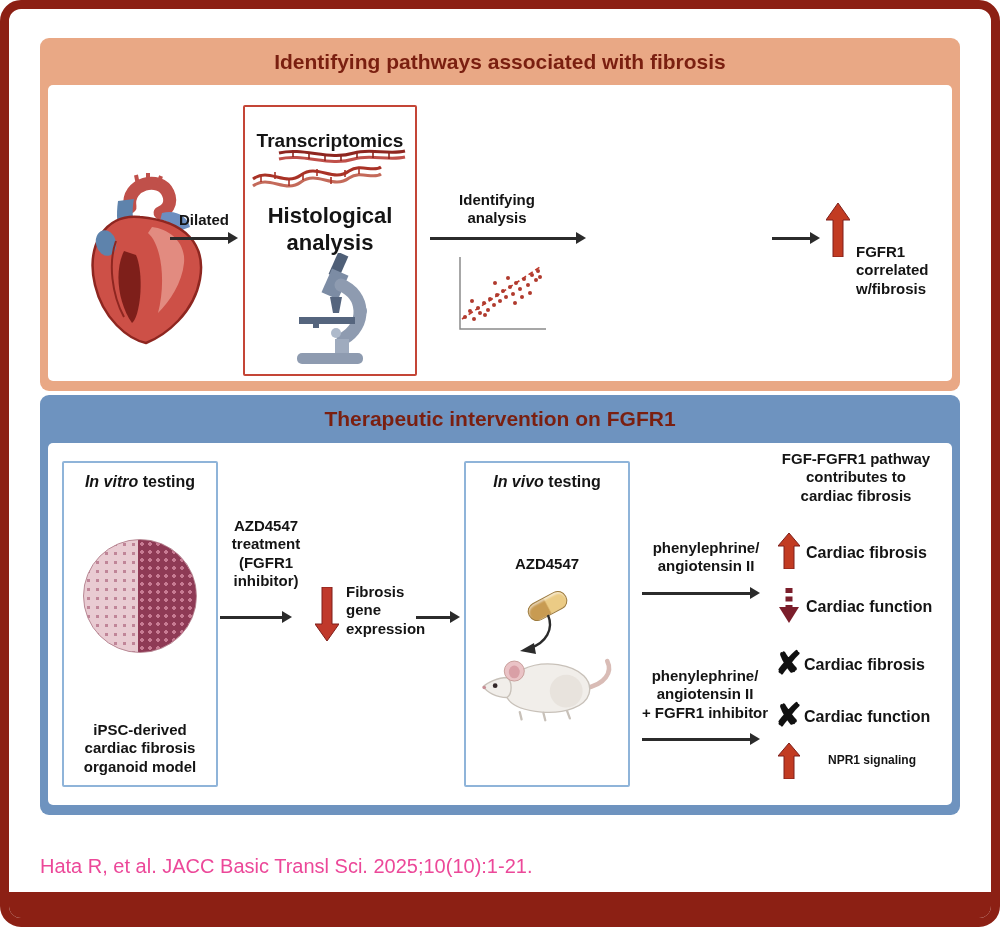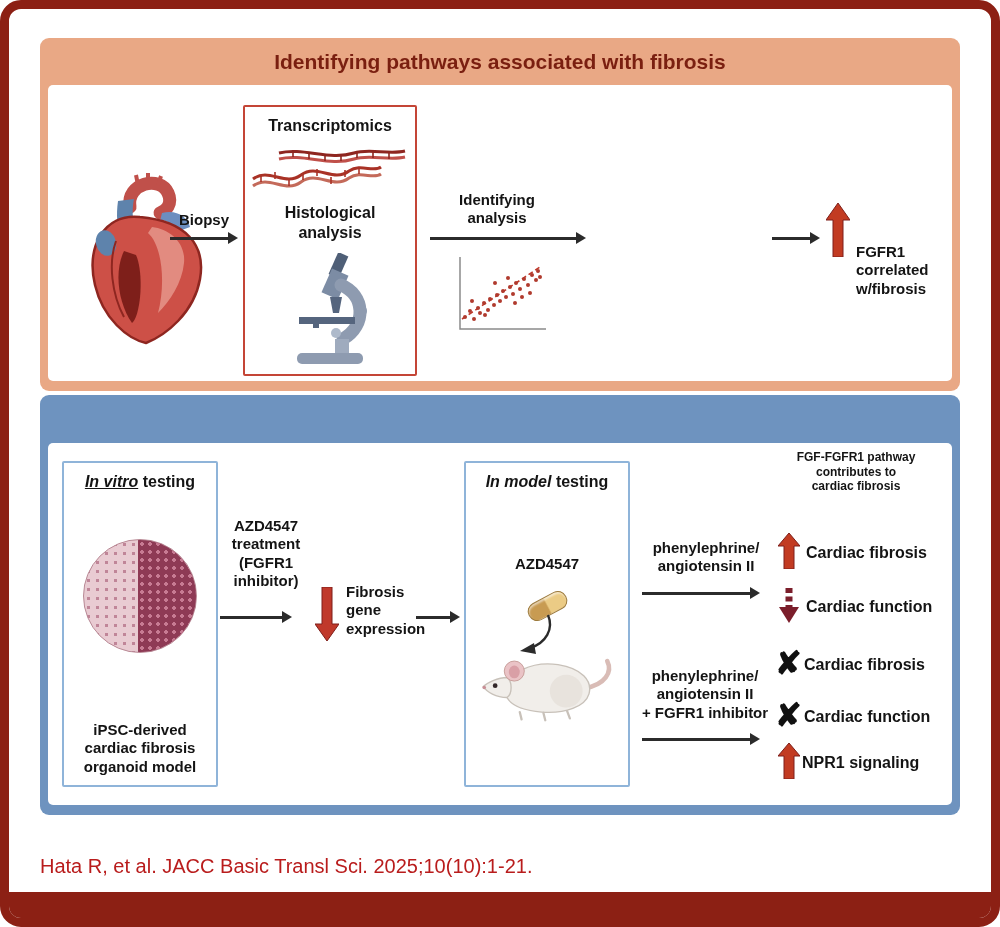--- a/index.html
+++ b/index.html
@@ -26,21 +26,21 @@
   .circlelabel{position:absolute;color:#fff;font-weight:bold;text-align:center;}
   .organoid{position:absolute;width:112px;height:112px;border-radius:50%;overflow:hidden;
     background-color:#E9CBD2;border:1px solid #B98A96;
     background-image:radial-gradient(#C08598 1.6px,rgba(0,0,0,0) 1.7px);background-size:9px 9px;}
   .organoid-dark{position:absolute;top:0;bottom:0;right:0;width:52%;background-color:#8E3A55;
     background-image:radial-gradient(#C77B93 1.6px,rgba(0,0,0,0) 1.7px);background-size:8px 8px;}
   .capsule{position:absolute;width:17px;height:40px;border-radius:9px;
     background:linear-gradient(to bottom,#EBCB85 0 48%,#C89B52 52% 100%);
     border:1px solid #9C7A3C;transform:rotate(62deg);box-shadow:inset 2px 0 2px rgba(255,255,255,.55);}
   .xmark{position:absolute;font-size:32px;line-height:36px;font-weight:900;color:#101010;}
-  .citation{position:absolute;left:31px;top:846px;font-size:20px;color:#b91c1c;}
+  .citation{position:absolute;left:31px;top:846px;font-size:20px;color:#ec4899;}
   .bottom-bar{position:absolute;left:0;right:0;bottom:0;height:26px;background:#8C2014;}
 </style>
 </head>
 <body>
 
 <div class="page">
 
   <div class="panel" style="left:31px;top:29px;width:920px;height:353px;background:#E9A885;">
     <div class="ptitle">Identifying pathways associated with fibrosis</div>
 
@@ -52,25 +52,25 @@
         <path d="M70,14 L68,4 M80,11 L80,2 M90,14 L93,5" stroke="#C0504A" stroke-width="4"></path>
         <path d="M50,30 C48,44 49,56 53,66 L68,61 C64,48 64,38 66,28 Z" fill="#5E83AC"></path>
         <path d="M94,42 C108,38 120,46 122,56 L106,62 C104,52 98,48 92,50 Z" fill="#6C8EBF"></path>
         <path d="M72,46 C36,42 18,76 27,114 C35,148 60,168 78,172 C98,164 126,142 132,108 C138,74 118,50 72,46 Z" fill="#CD5047" stroke="#8E2620" stroke-width="2.5"></path>
         <path d="M80,62 C94,74 98,112 90,142 C102,130 114,112 116,92 C118,72 102,58 84,56 Z" fill="#E28B80"></path>
         <path d="M56,80 C46,100 50,132 64,152 C73,144 76,102 68,84 Z" fill="#7E1F1A"></path>
         <ellipse cx="38" cy="72" rx="10" ry="13" fill="#5E83AC" transform="rotate(-15 38 72)"></ellipse>
         <path d="M48,70 C40,92 44,124 56,146" fill="none" stroke="#8E2620" stroke-width="2"></path>
       </svg>
 
-      <div class="lbl b c" style="left:118px;top:126px;width:76px;">Biopsy</div>
+      <div class="lbl b c" style="left:118px;top:126px;width:76px;">Dilated</div>
       <div class="harrow" style="left:122px;top:152px;width:58px;"></div>
 
       <div class="redbox" style="left:195px;top:20px;width:170px;height:267px;">
-        <div class="lbl b c" style="left:0;right:0;top:9px;font-size:16px;">Transcriptomics</div>
+        <div class="lbl b c" style="left:0;right:0;top:22px;font-size:19px;">Transcriptomics</div>
         <svg class="abs" style="left:4px;top:32px;" width="160" height="58" viewBox="0 0 160 58">
           <path d="M4,40 C20,28 36,48 52,36 C68,24 84,44 100,32 C112,24 124,34 132,28" fill="none" stroke="#A93226" stroke-width="3"></path>
           <path d="M4,47 C20,35 36,55 52,43 C68,31 84,51 100,39 C112,31 124,41 132,35" fill="none" stroke="#C46A5A" stroke-width="3"></path>
           <g stroke="#A93226" stroke-width="1.6">
             <line x1="12" y1="36" x2="12" y2="43"></line>
               <line x1="26" y1="33" x2="26" y2="40"></line>
             <line x1="40" y1="40" x2="40" y2="47"></line>
               <line x1="54" y1="34" x2="54" y2="41"></line>
             <line x1="68" y1="30" x2="68" y2="37"></line>
               <line x1="82" y1="38" x2="82" y2="45"></line>
@@ -82,21 +82,21 @@
           <g stroke="#8E2620" stroke-width="1.6">
             <line x1="44" y1="11" x2="44" y2="18"></line>
               <line x1="60" y1="13" x2="60" y2="20"></line>
             <line x1="76" y1="15" x2="76" y2="22"></line>
               <line x1="92" y1="15" x2="92" y2="22"></line>
             <line x1="108" y1="12" x2="108" y2="19"></line>
               <line x1="124" y1="12" x2="124" y2="19"></line>
             <line x1="140" y1="13" x2="140" y2="20"></line>
           </g>
         </svg>
-        <div class="lbl b c pre" style="left:0;right:0;top:96px;font-size:16px;">Histological
+        <div class="lbl b c pre" style="left:0;right:0;top:96px;font-size:22px;">Histological
 analysis</div>
         <svg class="abs" style="left:28px;top:146px;" width="110" height="116" viewBox="0 0 110 116">
           <rect x="60" y="0" width="11" height="24" fill="#4F5F77" transform="rotate(24 65 12)"></rect>
           <rect x="53" y="18" width="18" height="26" fill="#7C8CA4" transform="rotate(24 62 31)"></rect>
           <path d="M68,32 C92,42 94,72 70,86" fill="none" stroke="#8E9BB0" stroke-width="13" stroke-linecap="round"></path>
           <polygon points="57,44 69,44 66,60 60,60" fill="#55657E"></polygon>
           <rect x="26" y="64" width="56" height="7" fill="#55657E"></rect>
           <rect x="40" y="71" width="6" height="4" fill="#55657E"></rect>
           <circle cx="88" cy="58" r="6" fill="#8E9BB0"></circle>
           <circle cx="63" cy="80" r="5" fill="#AEBACB"></circle>
@@ -152,26 +152,27 @@
         <polygon points="12,0 24,17 17,17 17,54 7,54 7,17 0,17" fill="#C23B22" stroke="#7E1F1A" stroke-width="1"></polygon>
       </svg>
       <div class="lbl b pre" style="left:808px;top:120px;width:96px;margin-top:38px;">FGFR1
 correlated
 w/fibrosis</div>
 
     </div>
   </div>
 
   <div class="panel" style="left:31px;top:386px;width:920px;height:420px;background:#6E93BF;">
+    <div class="ptitle">Therapeutic intervention on FGFR1</div>
 
     <div class="inner" style="top:48px;">
 
       <div class="bluebox" style="left:14px;top:18px;width:152px;height:322px;">
         <div class="lbl b c" style="left:0;right:0;top:9px;font-size:16px;">
-          <span style="font-style:italic;text-decoration:underline;">In vitro</span><span> testing</span>
+          <span style="font-style:italic;">In vitro</span><span> testing</span>
         </div>
         <div class="organoid" style="left:19px;top:76px;">
           <div class="organoid-dark"></div>
         </div>
         <div class="lbl b c pre" style="left:0;right:0;bottom:9px;">iPSC-derived
 cardiac fibrosis
 organoid model</div>
       </div>
 
       <div class="lbl b c pre" style="left:162px;top:74px;width:112px;">AZD4547
@@ -183,42 +184,42 @@
       <svg class="abs" style="left:267px;top:144px;" width="24" height="54" viewBox="0 0 24 54">
         <polygon points="12,54 0,37 7,37 7,0 17,0 17,37 24,37" fill="#C0392B" stroke="#7E1F1A" stroke-width="1"></polygon>
       </svg>
       <div class="lbl b pre" style="left:298px;top:140px;width:96px;">Fibrosis
 gene
 expression</div>
       <div class="harrow" style="left:368px;top:173px;width:34px;"></div>
 
       <div class="bluebox" style="left:416px;top:18px;width:162px;height:322px;">
         <div class="lbl b c" style="left:0;right:0;top:9px;font-size:16px;">
-          <span style="font-style:italic;">In model</span><span> testing</span>
+          <span style="font-style:italic;">In vivo</span><span> testing</span>
         </div>
         <div class="lbl b c" style="left:0;right:0;top:92px;">AZD4547</div>
         <div class="capsule" style="left:72px;top:122px;"></div>
         <svg class="abs" style="left:46px;top:150px;" width="44" height="44" viewBox="0 0 44 44">
           <path d="M36,2 C42,16 34,30 18,35" fill="none" stroke="#2b2b2b" stroke-width="2.4"></path>
           <polygon points="22,30 8,38 24,41" fill="#2b2b2b"></polygon>
         </svg>
         <svg class="abs" style="left:8px;top:178px;" width="148" height="82" viewBox="0 0 150 90">
           <path d="M115,52 C138,48 146,34 140,22" fill="none" stroke="#D9BCB6" stroke-width="5" stroke-linecap="round"></path>
           <path d="M28,56 C30,34 58,22 86,26 C112,30 124,44 120,58 C116,72 94,80 68,78 C46,76 30,70 28,56 Z" fill="#F1EEEA" stroke="#C8C1B9" stroke-width="1.5"></path>
           <circle cx="95" cy="55" r="18" fill="#E4DED7" opacity="0.7"></circle>
           <path d="M30,40 C20,40 8,46 4,50 C8,56 18,62 30,62 C36,58 36,44 30,40 Z" fill="#F1EEEA" stroke="#C8C1B9" stroke-width="1.5"></path>
           <circle cx="38" cy="33" r="11" fill="#EAC3C6" stroke="#C59A96"></circle>
           <ellipse cx="38" cy="34" rx="6" ry="7" fill="#D99FA6"></ellipse>
           <circle cx="17" cy="49" r="2.6" fill="#33282A"></circle>
           <circle cx="5" cy="51" r="2" fill="#C98F96"></circle>
           <path d="M44,78 l2,8 M70,79 l2,8 M96,77 l3,8" stroke="#C8C1B9" stroke-width="2.5" stroke-linecap="round"></path>
         </svg>
       </div>
 
-      <div class="lbl b c pre" style="left:712px;top:7px;width:192px;font-size:12px;">FGF-FGFR1 pathway
+      <div class="lbl b c pre" style="left:712px;top:7px;width:192px;font-size:15px;">FGF-FGFR1 pathway
 contributes to
 cardiac fibrosis</div>
 
       <div class="lbl b c pre" style="left:597px;top:96px;width:122px;">phenylephrine/
 angiotensin II</div>
       <div class="harrow" style="left:594px;top:149px;width:108px;"></div>
 
       <svg class="abs" style="left:730px;top:90px;" width="22" height="36" viewBox="0 0 22 36">
         <polygon points="11,0 22,13 16,13 16,36 6,36 6,13 0,13" fill="#C23B22" stroke="#7E1F1A" stroke-width="1"></polygon>
       </svg>
@@ -237,21 +238,21 @@
 
       <span class="xmark" style="left:727px;top:202px;">✘</span>
       <div class="lbl b" style="left:756px;top:212px;font-size:16px;">Cardiac fibrosis</div>
 
       <span class="xmark" style="left:727px;top:254px;">✘</span>
       <div class="lbl b" style="left:756px;top:264px;font-size:16px;">Cardiac function</div>
 
       <svg class="abs" style="left:730px;top:300px;" width="22" height="36" viewBox="0 0 22 36">
         <polygon points="11,0 22,13 16,13 16,36 6,36 6,13 0,13" fill="#C23B22" stroke="#7E1F1A" stroke-width="1"></polygon>
       </svg>
-      <div class="lbl b" style="left:754px;top:310px;font-size:16px;">NPR1 signaling</div>
+      <div class="lbl b" style="left:780px;top:310px;font-size:12px;">NPR1 signaling</div>
 
     </div>
   </div>
 
   <div class="citation">Hata R, et al. JACC Basic Transl Sci. 2025;10(10):1-21.</div>
   <div class="bottom-bar"></div>
 
 </div>
 
 </body></html>

